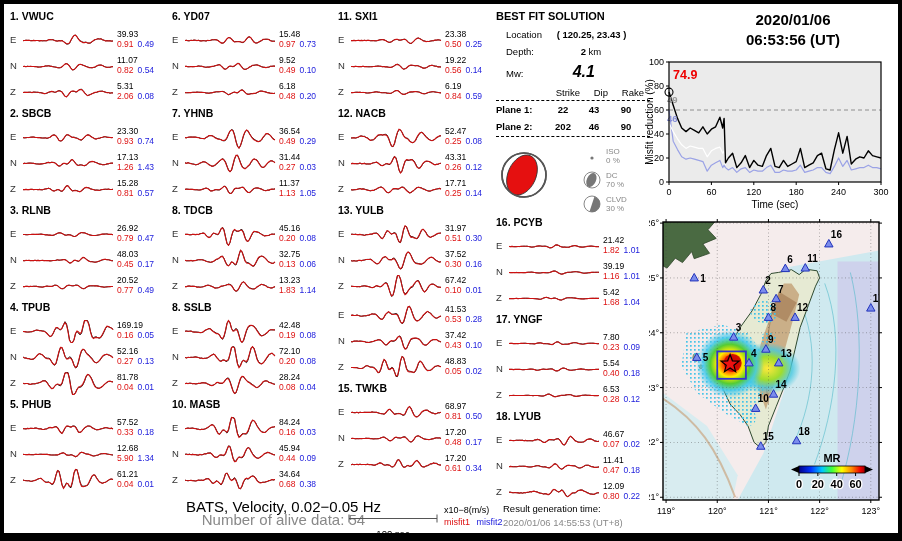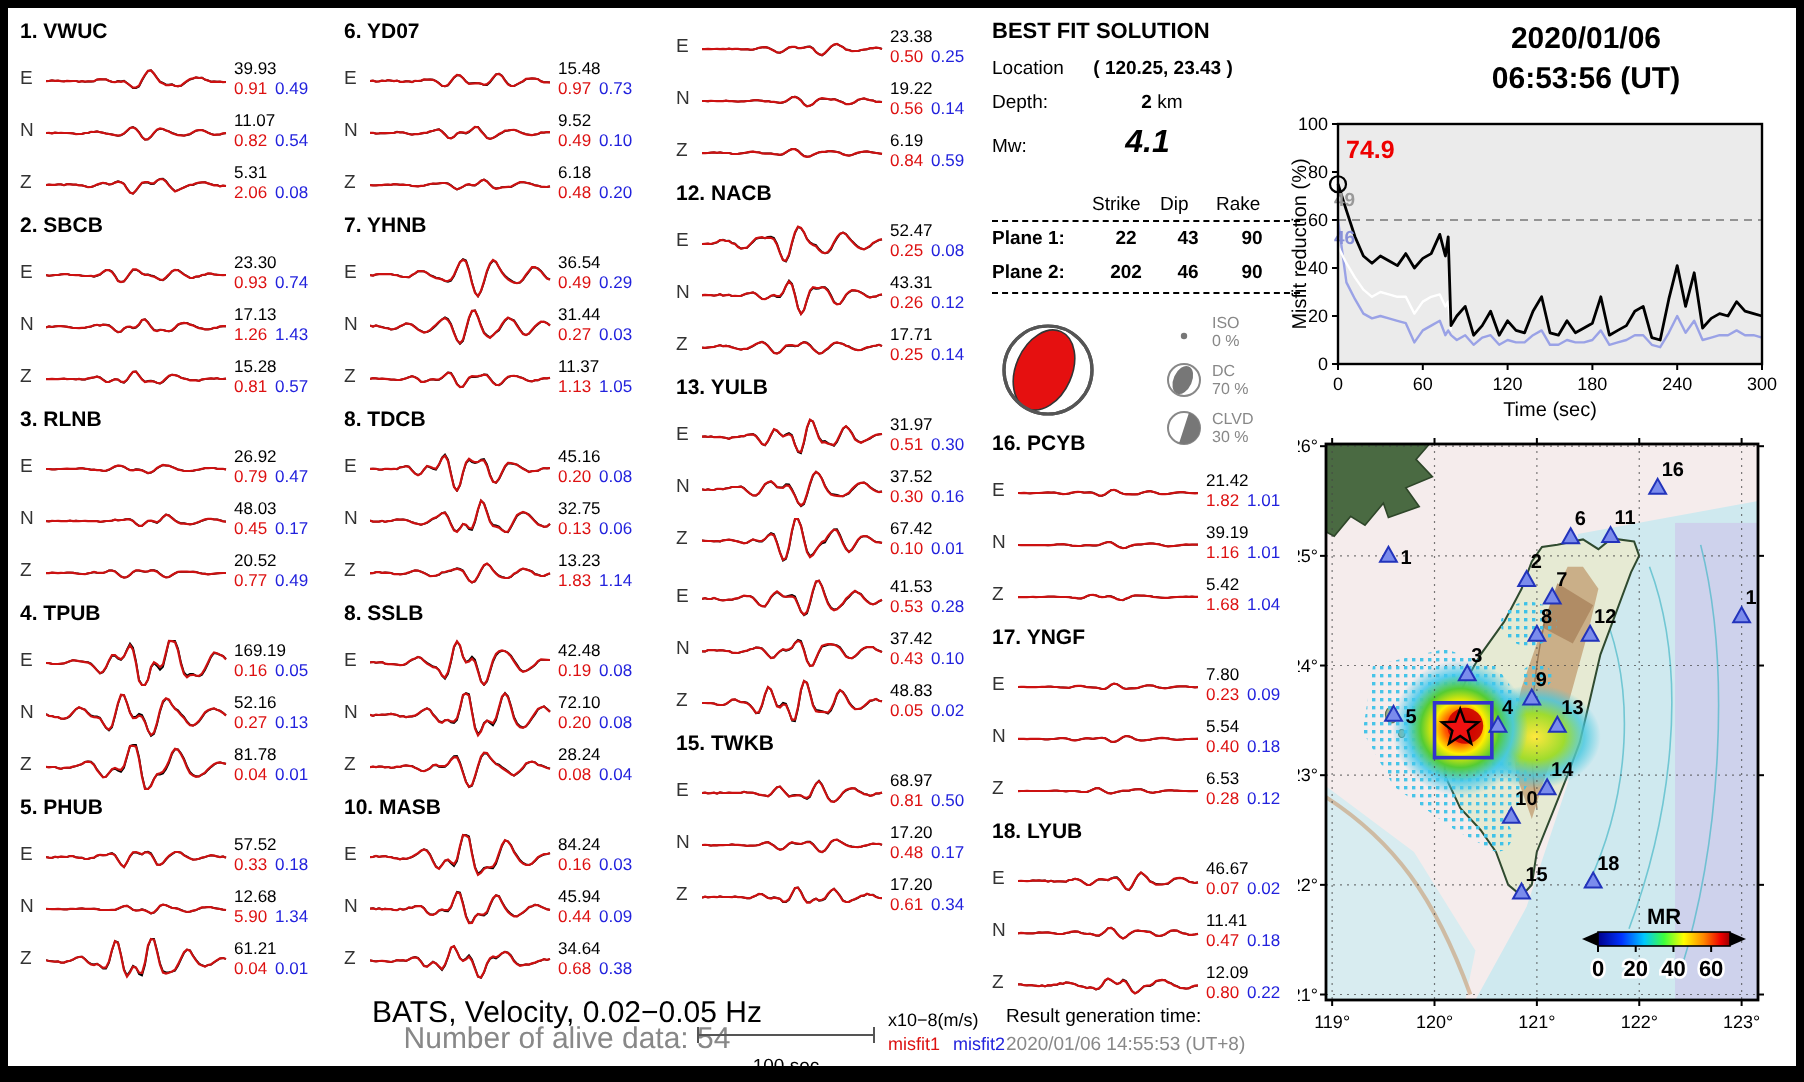--- a/index.html
+++ b/index.html
@@ -12,28 +12,28 @@
   .chan-label{width:13px;font-size:9.5px;color:#333;flex:0 0 13px;}
   .wave-svg{flex:0 0 92px;height:26px;}
   .nums{flex:1;padding-left:2px;line-height:10px;white-space:nowrap;}
   .amp{font-size:8.5px;color:#000;}
   .mis{font-size:8.5px;}
   .m1{color:#dd1111;}
   .m2{color:#2222dd;margin-left:4px;}
   #solution{position:absolute;left:492px;top:6px;width:154px;}
   .sol-title{font-size:11px;font-weight:bold;margin-bottom:7px;}
   .sol-row{font-size:9.5px;margin-bottom:6px;color:#000;}
-  .sol-label{display:inline-block;min-width:48px;}
+  .sol-label{display:inline-block;min-width:48px;margin-left:10px;}
   .sol-bold{font-weight:bold;}
   .sol-mw{font-weight:bold;font-size:16px;margin-left:16px;font-style:italic;}
   .sol-depth{margin-left:24px;}
   #sol-table{font-size:9.5px;margin-top:2px;}
   .t-head,.t-row{display:grid;grid-template-columns:50px 34px 28px 36px;}
   .t-head{border-bottom:1px dashed #000;padding-bottom:2px;}
-  .t-head span{text-align:left;margin-top:10px;}
+  .t-head span{text-align:right;}
   .t-row{padding:3px 0;font-weight:bold;}
   .t-row .t-val{text-align:center;}
   .t-row.last{border-bottom:1px dashed #000;padding-bottom:4px;}
   #mech-row{display:flex;margin-top:8px;align-items:flex-start;gap:16px;}
   #beachball{flex:0 0 56px;}
   #decomp{margin-left:14px;}
   .dec-item{display:flex;align-items:center;margin-bottom:2px;height:22px;}
   .dec-text{font-size:8px;color:#888;line-height:9px;margin-left:4px;}
   #plot-title{position:absolute;left:669px;top:6px;width:240px;text-align:center;
               font-size:15px;font-weight:bold;line-height:20px;}
@@ -412,20 +412,21 @@
           </svg>
           <div class="nums">
             <div class="amp">34.64</div>
             <div class="mis"><span class="m1">0.68</span><span class="m2">0.38</span></div>
           </div>
         </div>
       </div>
     </div>
   <div class="wave-col" style="left:334px">
       <div class="station">
+        <div class="st-header">11. SXI1</div>
         <div class="chan">
           <span class="chan-label">E</span>
           <svg class="wave-svg" width="92" height="26">
             <path d="M0.0,14.6 L1.5,14.6 L3.0,14.4 L4.5,14.6 L6.0,14.5 L7.5,14.4 L9.0,14.6 L10.5,14.4 L12.0,14.6 L13.5,14.3 L15.0,14.6 L16.5,14.4 L18.0,14.4 L19.5,14.7 L21.0,14.7 L22.5,14.6 L24.0,14.9 L25.5,14.8 L27.0,14.4 L28.5,13.9 L30.0,13.7 L31.5,13.5 L33.0,13.8 L34.5,14.5 L36.0,15.3 L37.5,16.2 L39.0,16.4 L40.5,15.7 L42.0,14.7 L43.5,13.7 L45.0,13.5 L46.5,13.5 L48.0,14.2 L49.5,14.1 L51.0,13.8 L52.5,13.3 L54.0,13.2 L55.5,14.1 L57.0,16.0 L58.5,17.1 L60.0,17.7 L61.5,16.6 L63.0,15.1 L64.5,13.4 L66.0,12.4 L67.5,12.0 L69.0,12.8 L70.5,13.5 L72.0,14.7 L73.5,14.9 L75.0,15.5 L76.5,15.4 L78.0,15.5 L79.5,15.1 L81.0,14.8 L82.5,14.7 L84.0,14.2 L85.5,14.2 L87.0,13.8 L88.5,14.0 L90.0,14.4" fill="none" stroke="#000000" stroke-width="0.9"></path>
             <path d="M0.0,14.6 L1.5,14.6 L3.0,14.4 L4.5,14.6 L6.0,14.5 L7.5,14.4 L9.0,14.6 L10.5,14.4 L12.0,14.6 L13.5,14.3 L15.0,14.6 L16.5,14.4 L18.0,14.4 L19.5,14.7 L21.0,14.7 L22.5,14.6 L24.0,14.8 L25.5,14.8 L27.0,14.4 L28.5,13.9 L30.0,13.7 L31.5,13.6 L33.0,13.9 L34.5,14.6 L36.0,15.4 L37.5,16.2 L39.0,16.3 L40.5,15.7 L42.0,14.6 L43.5,13.7 L45.0,13.4 L46.5,13.4 L48.0,14.0 L49.5,14.1 L51.0,13.8 L52.5,13.5 L54.0,13.4 L55.5,14.3 L57.0,16.1 L58.5,17.1 L60.0,17.5 L61.5,16.4 L63.0,14.9 L64.5,13.3 L66.0,12.3 L67.5,12.0 L69.0,12.8 L70.5,13.6 L72.0,14.8 L73.5,15.1 L75.0,15.6 L76.5,15.5 L78.0,15.5 L79.5,15.0 L81.0,14.8 L82.5,14.6 L84.0,14.1 L85.5,14.1 L87.0,13.8 L88.5,14.0 L90.0,14.5" fill="none" stroke="#cc1111" stroke-width="1.1"></path>
           </svg>
           <div class="nums">
             <div class="amp">23.38</div>
             <div class="mis"><span class="m1">0.50</span><span class="m2">0.25</span></div>
           </div>

